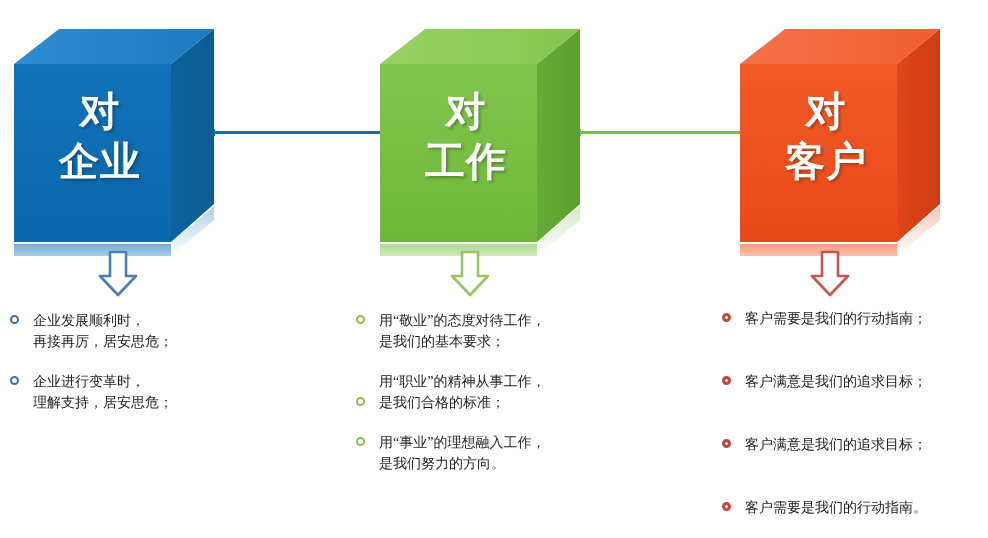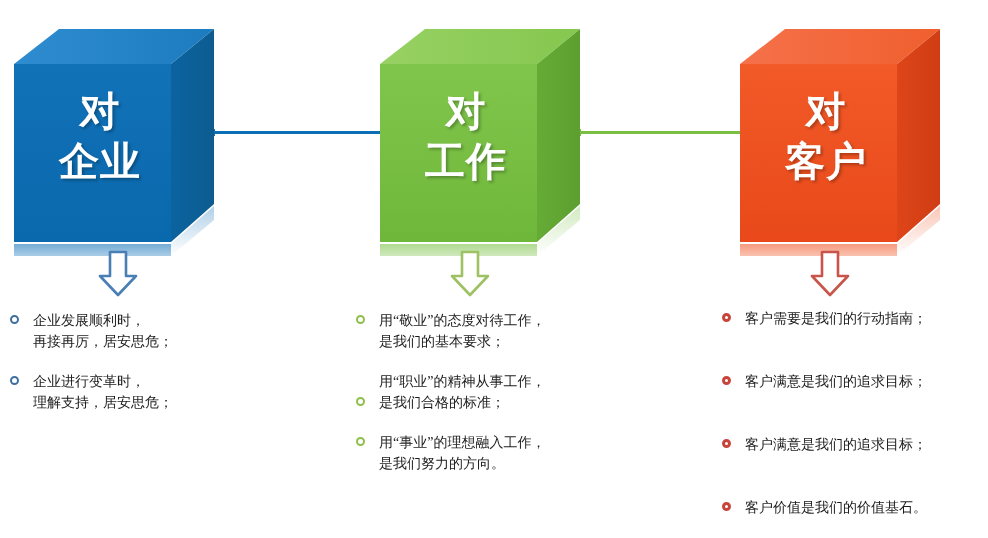--- a/index.html
+++ b/index.html
@@ -302,17 +302,17 @@
     <div class="bullet-item">
       <span class="bullet-dot"></span>
       <span class="bullet-text">客户满意是我们的追求目标；</span>
     </div>
     <div class="bullet-item">
       <span class="bullet-dot"></span>
       <span class="bullet-text">客户满意是我们的追求目标；</span>
     </div>
     <div class="bullet-item">
       <span class="bullet-dot"></span>
-      <span class="bullet-text">客户价值是我们的价值基石。</span>
+      <span class="bullet-text">客户需要是我们的行动指南。</span>
     </div>
   </div>
 
 </div>
 
 </body></html>

